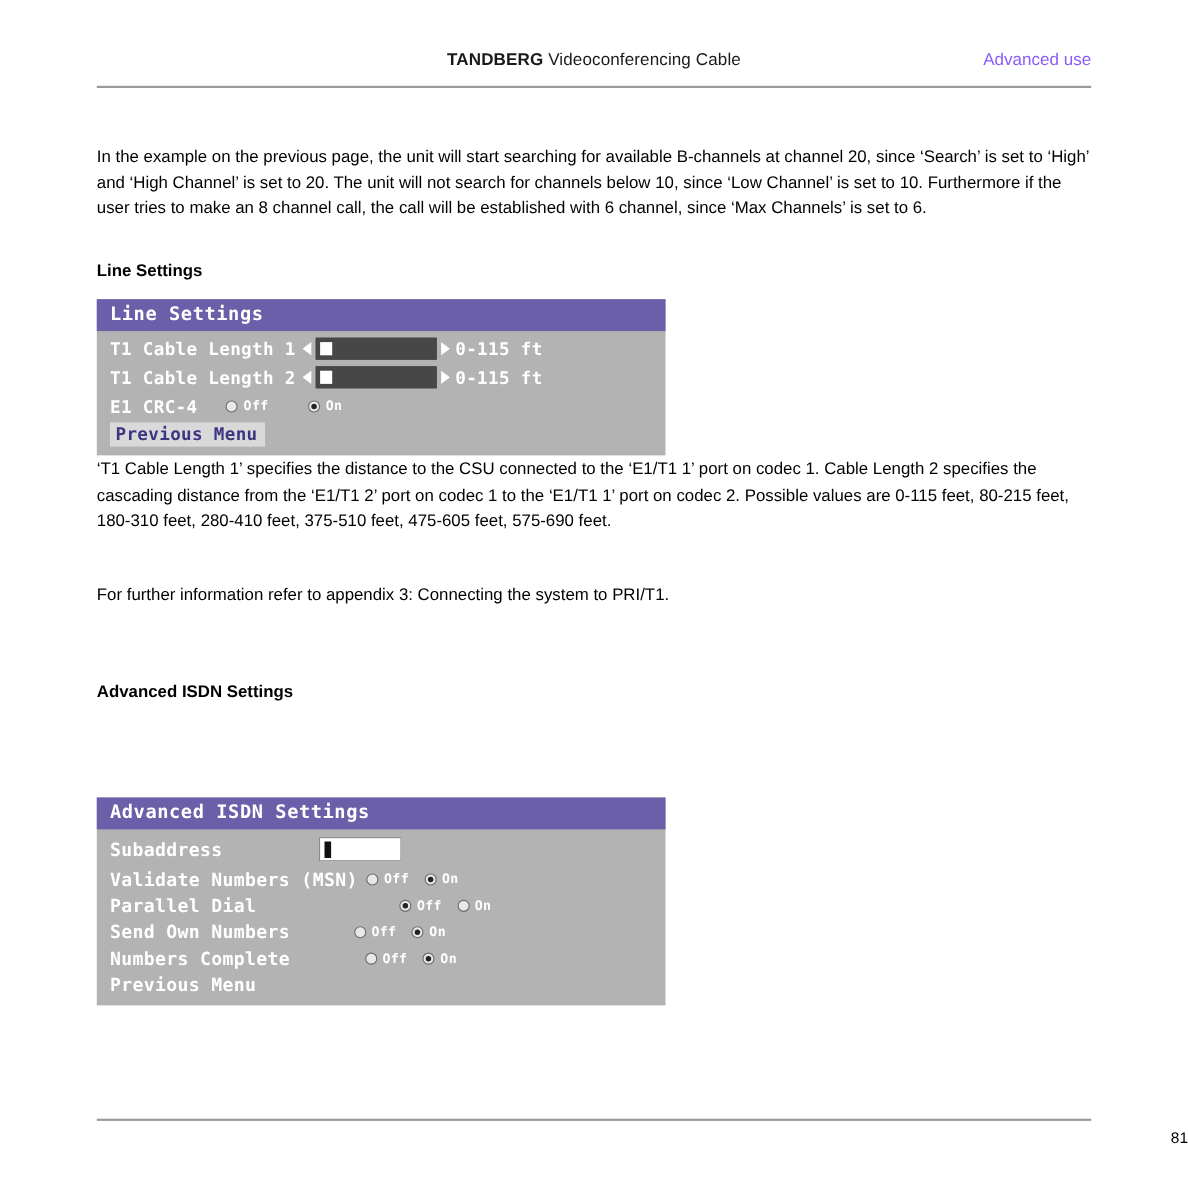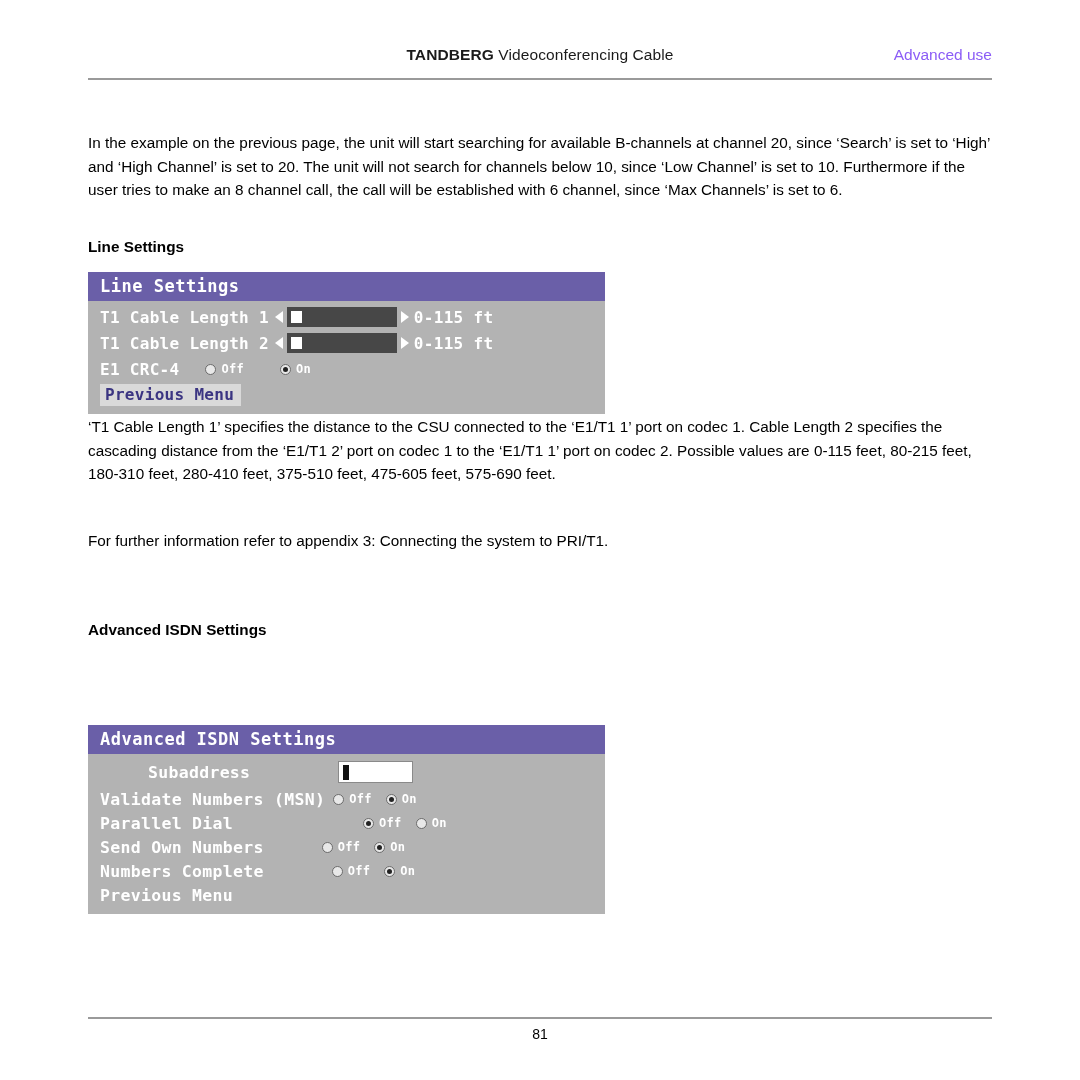--- a/index.html
+++ b/index.html
@@ -218,21 +218,21 @@
     top: 1017px;
     width: 904px;
     height: 2px;
     background: #9a9a9a;
   }
   .footer-page {
     position: absolute;
     left: 0;
     top: 1026px;
     width: 1080px;
-    text-align: center;
+    text-align: right;
     font-size: 14px;
     color: #000000;
   }
 </style>
 </head>
 <body>
 
 <div class="page">
 
   <div class="header">
@@ -292,21 +292,21 @@
 
   <div class="para" id="para2">‘T1 Cable Length 1’ specifies the distance to the CSU connected to the ‘E1/T1 1’ port on codec 1. Cable Length 2 specifies the cascading distance from the ‘E1/T1 2’ port on codec 1 to the ‘E1/T1 1’ port on codec 2. Possible values are 0-115 feet, 80-215 feet, 180-310 feet, 280-410 feet, 375-510 feet, 475-605 feet, 575-690 feet.</div>
   <div class="para" id="para4">For further information refer to appendix 3: Connecting the system to PRI/T1.</div>
 
   <div class="heading" id="head2">Advanced ISDN Settings</div>
 
   <div class="menu" id="menu-adv-isdn">
     <div class="menu-title">Advanced ISDN Settings</div>
     <div class="menu-body">
 
-      <div class="menu-row" style="height:30px;margin-left:48px;">
+      <div class="menu-row" style="height:30px;">
         <span class="menu-label">Subaddress</span>
         <span class="menu-input" style="margin-left:88px;">
           <span class="caret"></span>
           <span></span>
         </span>
       </div>
 
       <div class="menu-row">
         <span class="menu-label">Validate Numbers (MSN)</span>
         <span class="radio-group" style="margin-left:8px;">

